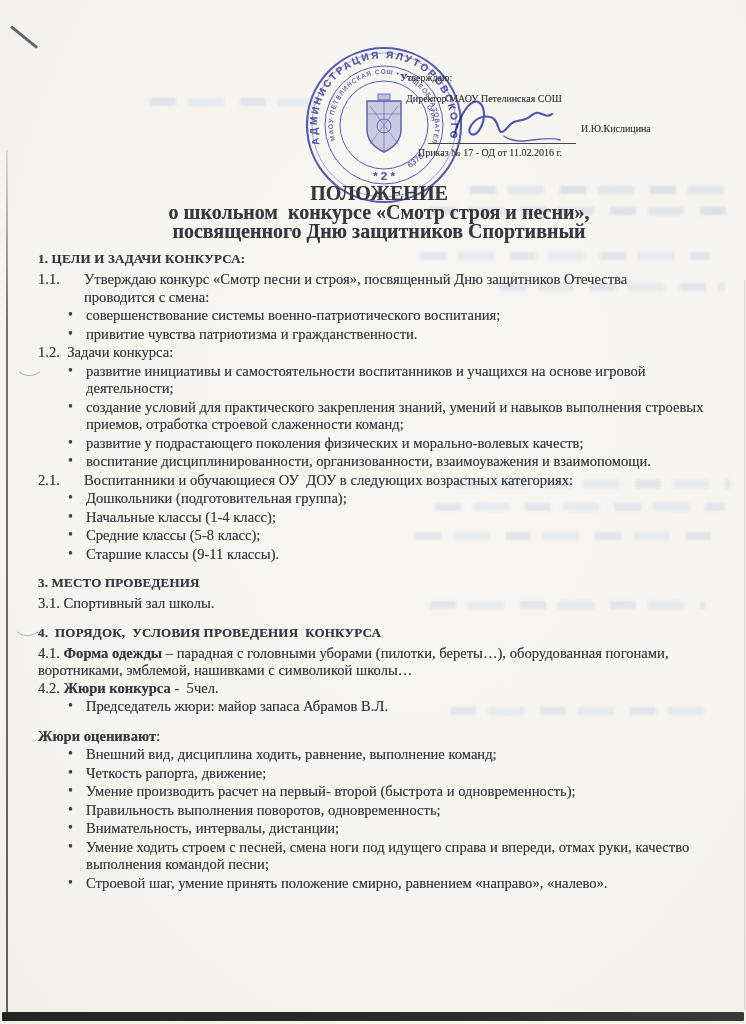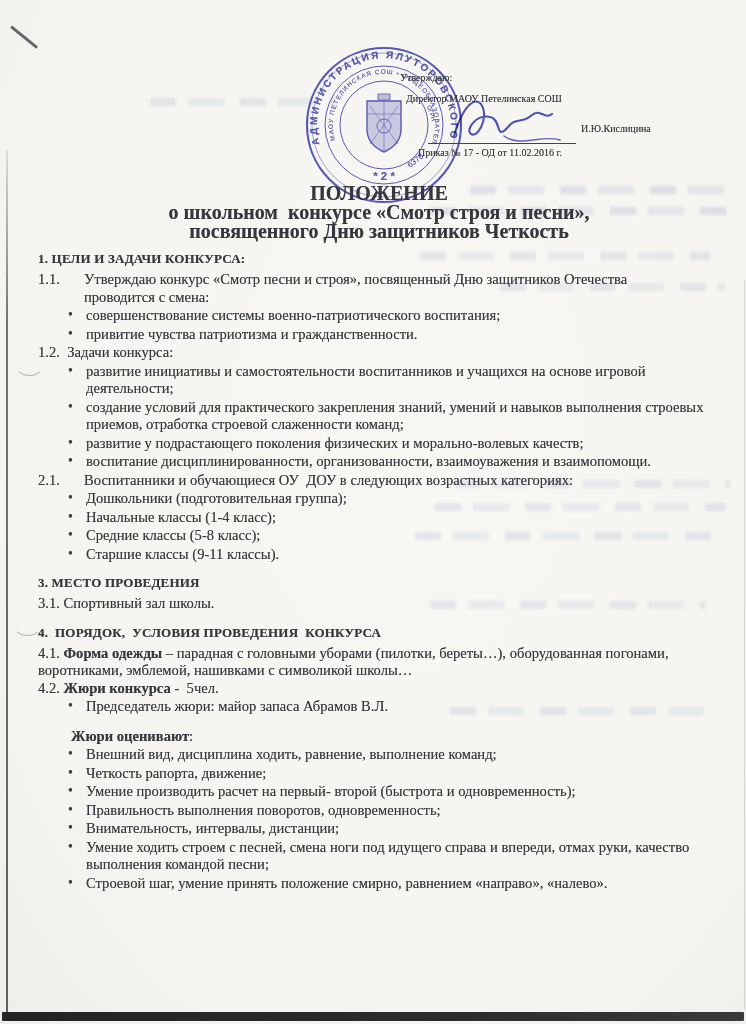--- a/index.html
+++ b/index.html
@@ -42,21 +42,21 @@
   .content{position:absolute;left:38px;top:184px;width:682px;font-size:14.6px;line-height:17.5px;}
   .title{text-align:center;font-weight:bold;line-height:19px;font-size:20px;margin-bottom:7px;}
   .h{font-weight:bold;font-size:13px;line-height:20px;letter-spacing:.2px;margin-top:8px;margin-bottom:2px;}
   .hang{position:relative;padding-left:46px;}
   .hang .num{position:absolute;left:0;top:0;}
   ul{list-style:none;margin:0 0 0 24px;padding:0;}
   li{position:relative;padding-left:24px;margin:1px 0;}
   li::before{content:"•";position:absolute;left:6px;top:-1px;font-size:14px;color:#3c3d42;}
   .cont{padding-left:62px;}
   .plain{margin:0;}
-  .mt6{margin-top:6px;} .mt10{margin-top:10px;} .mt12{margin-top:12px;margin-left:33px;}
+  .mt6{margin-top:6px;} .mt10{margin-top:10px;} .mt12{margin-top:12px;}
   .bold-inline{font-weight:bold;}
 </style>
 </head>
 <body>
 
 <div class="page">
 
   <div class="corner-mark"></div>
   <div class="edge-left"></div>
   <div class="edge-bottom"></div>
@@ -114,21 +114,21 @@
   </svg>
   <div class="sig-line"></div>
   <div class="appr appr-name txt">И.Ю.Кислицина</div>
   <div class="appr appr-order txt">Приказ № 17 - ОД от 11.02.2016 г.</div>
 
   <div class="content">
 
     <div class="title">
       <div class="txt">ПОЛОЖЕНИЕ</div>
       <div class="txt">о школьном  конкурсе «Смотр строя и песни»,</div>
-      <div class="txt">посвященного Дню защитников Четкость</div>
+      <div class="txt">посвященного Дню защитников Спортивный</div>
     </div>
 
     <div class="h txt">1. ЦЕЛИ И ЗАДАЧИ КОНКУРСА:</div>
     <div class="hang">
       <span class="num txt">1.1.</span>
       <div class="txt">Утверждаю конкурс «Смотр песни и строя», посвященный Дню защитников Отечества</div>
       <div class="txt">проводится с смена:</div>
     </div>
     <ul>
       <li class="txt">совершенствование системы военно-патриотического воспитания;</li>

